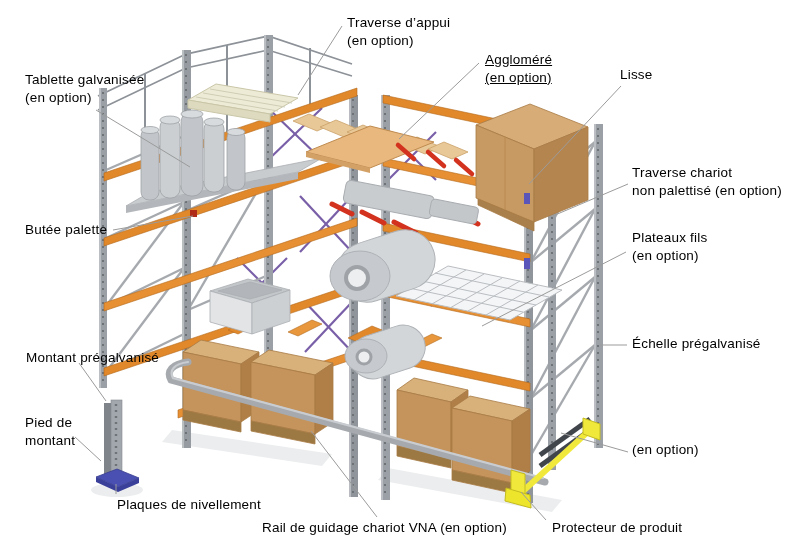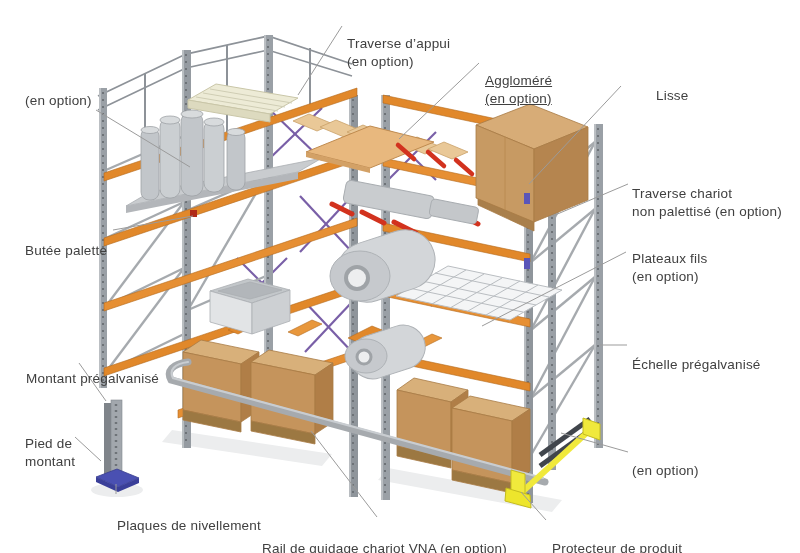--- a/index.html
+++ b/index.html
@@ -2,22 +2,22 @@
 <html><head>
 <meta charset="utf-8">
 <style>
   html,body{margin:0;padding:0;background:#fff;}
   #stage{
     position:relative;width:800px;height:553px;background:#ffffff;overflow:hidden;
     font-family:"Liberation Sans", sans-serif;
   }
   #rack-svg{position:absolute;left:0;top:0;width:800px;height:553px;}
   .lbl{
-    position:absolute;font-size:13.5px;line-height:18px;color:#404040;
-    white-space:nowrap;letter-spacing:.2px;margin-top:21px;
+    position:absolute;font-size:13.5px;line-height:18px;color:#000000;
+    white-space:nowrap;letter-spacing:.2px;
   }
   .lbl div{white-space:nowrap;}
 </style>
 </head>
 <body>
 
 <div id="stage">
 
 <svg id="rack-svg" viewBox="0 0 800 553">
 
@@ -302,34 +302,35 @@
     <line x1="79" y1="363" x2="106" y2="401"></line>
     <line x1="75" y1="437" x2="101" y2="461"></line>
     <line x1="116" y1="494" x2="116" y2="484"></line>
     <line x1="377" y1="517" x2="311" y2="431"></line>
     <line x1="628" y1="452" x2="561" y2="433"></line>
     <line x1="546" y1="520" x2="521" y2="492"></line>
   </g>
 </svg>
 
   <div class="lbl" style="left:25px;top:71px;">
+    <div>Tablette galvanisée</div>
     <div>(en option)</div>
   </div>
 
   <div class="lbl" style="left:347px;top:14px;">
     <div>Traverse d’appui</div>
     <div>(en option)</div>
   </div>
 
   <div class="lbl" style="left:485px;top:51px;text-decoration:underline;">
     <div>Aggloméré</div>
     <div>(en option)</div>
   </div>
 
-  <div class="lbl" style="left:656px;top:66px;">
+  <div class="lbl" style="left:620px;top:66px;">
     <div>Lisse</div>
   </div>
 
   <div class="lbl" style="left:632px;top:164px;">
     <div>Traverse chariot</div>
     <div>non palettisé (en option)</div>
   </div>
 
   <div class="lbl" style="left:632px;top:229px;">
     <div>Plateaux fils</div>

